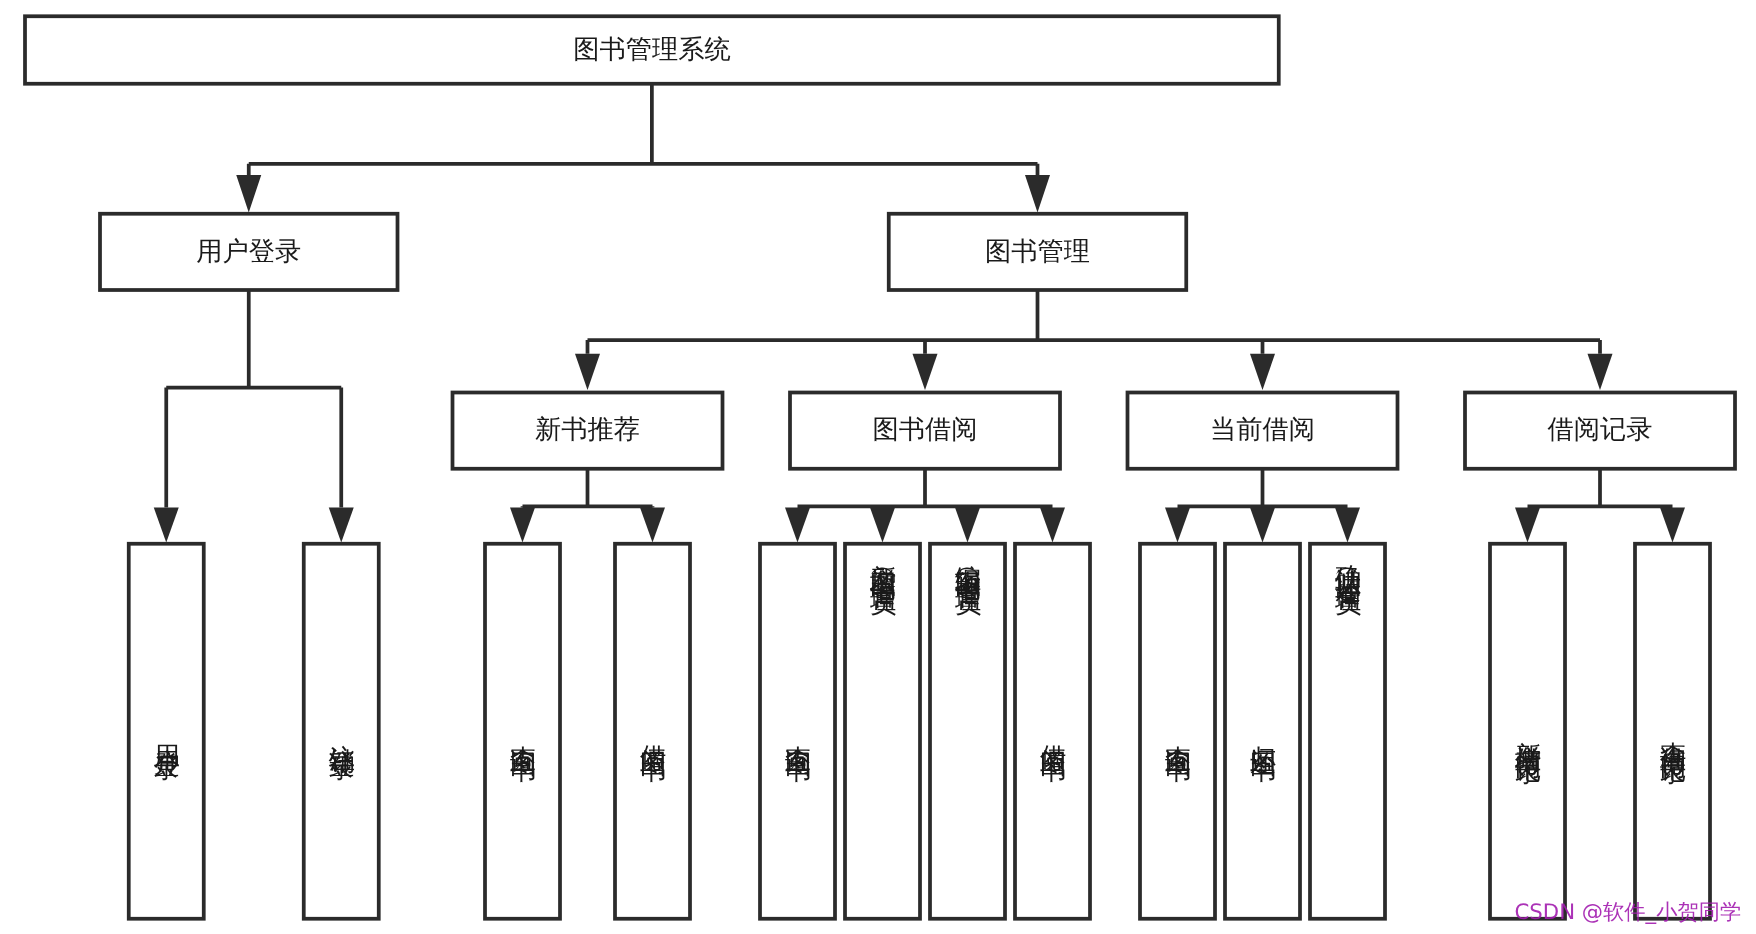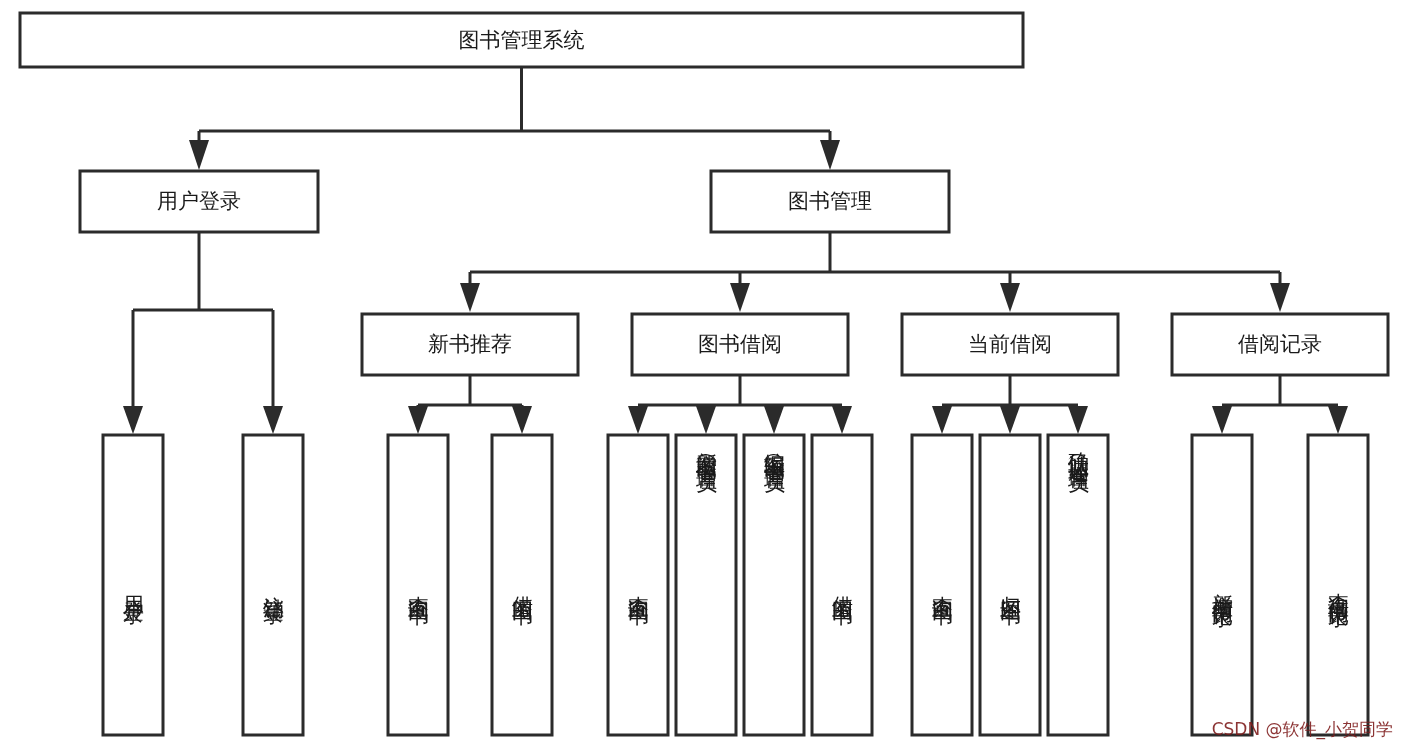--- a/index.html
+++ b/index.html
@@ -65,21 +65,21 @@
     line-height: 1;
     white-space: nowrap;
     text-align: center;
   }
   .watermark {
     position: absolute;
     right: 12px;
     bottom: 6px;
     font-family: "DejaVu Sans", "Liberation Sans", sans-serif;
     font-size: 17px;
-    color: #7f1d1d;
+    color: #a21caf;
     white-space: nowrap;
     opacity: 0.9;
   }
 </style>
 </head>
 <body>
 
 <div id="diagram-root">
 
   <svg class="diagram" viewBox="0 0 1405 747">

